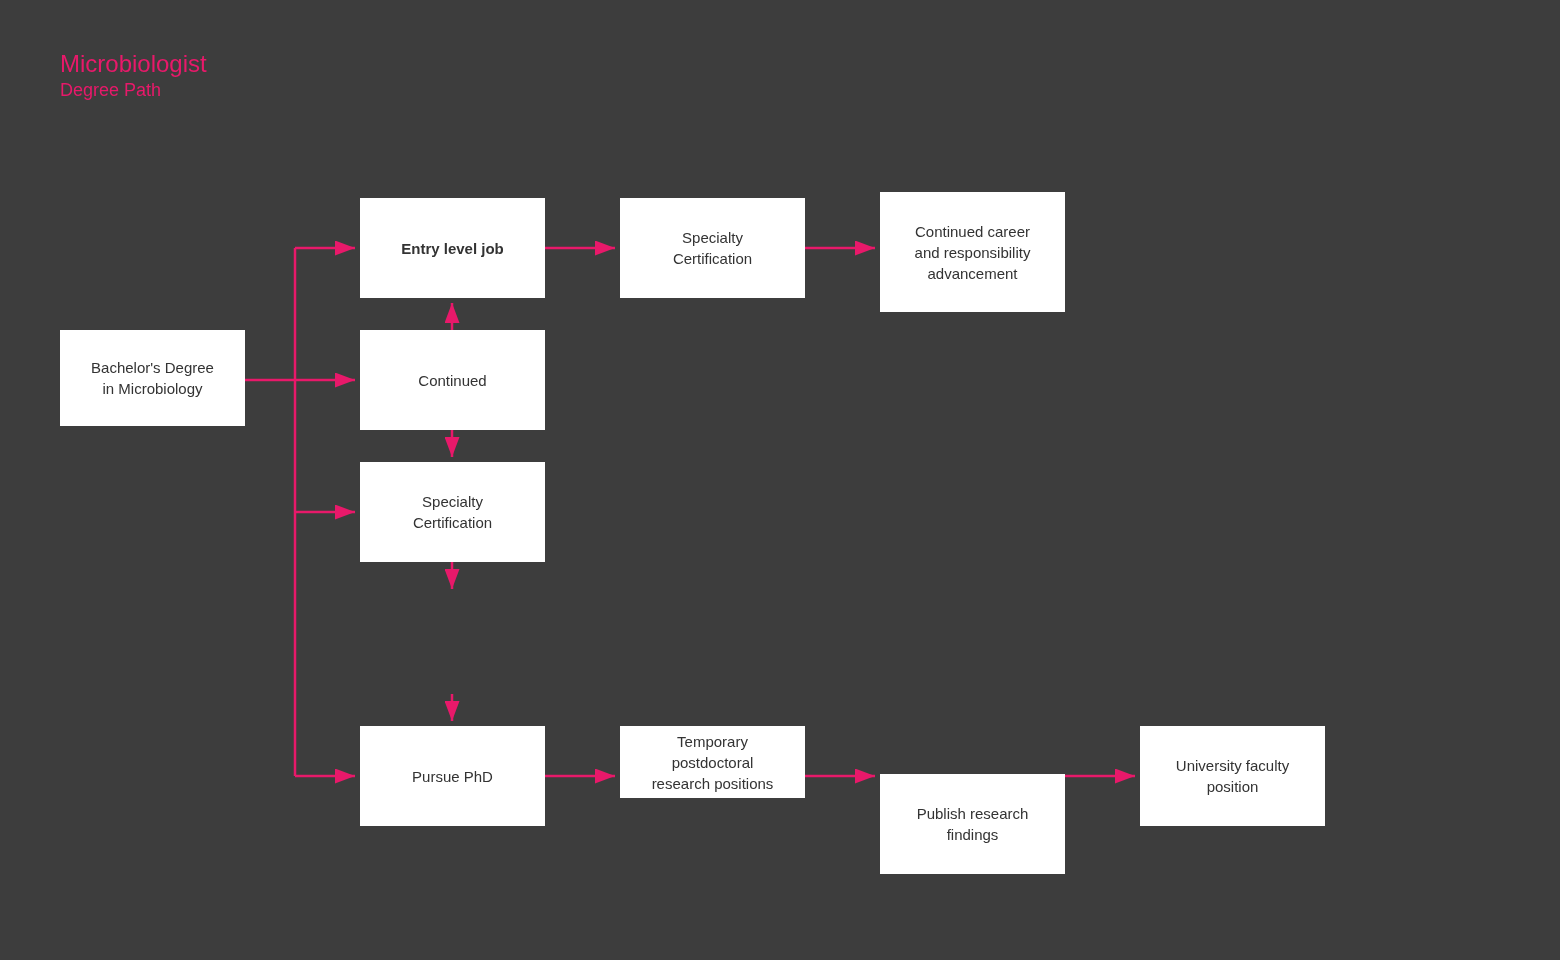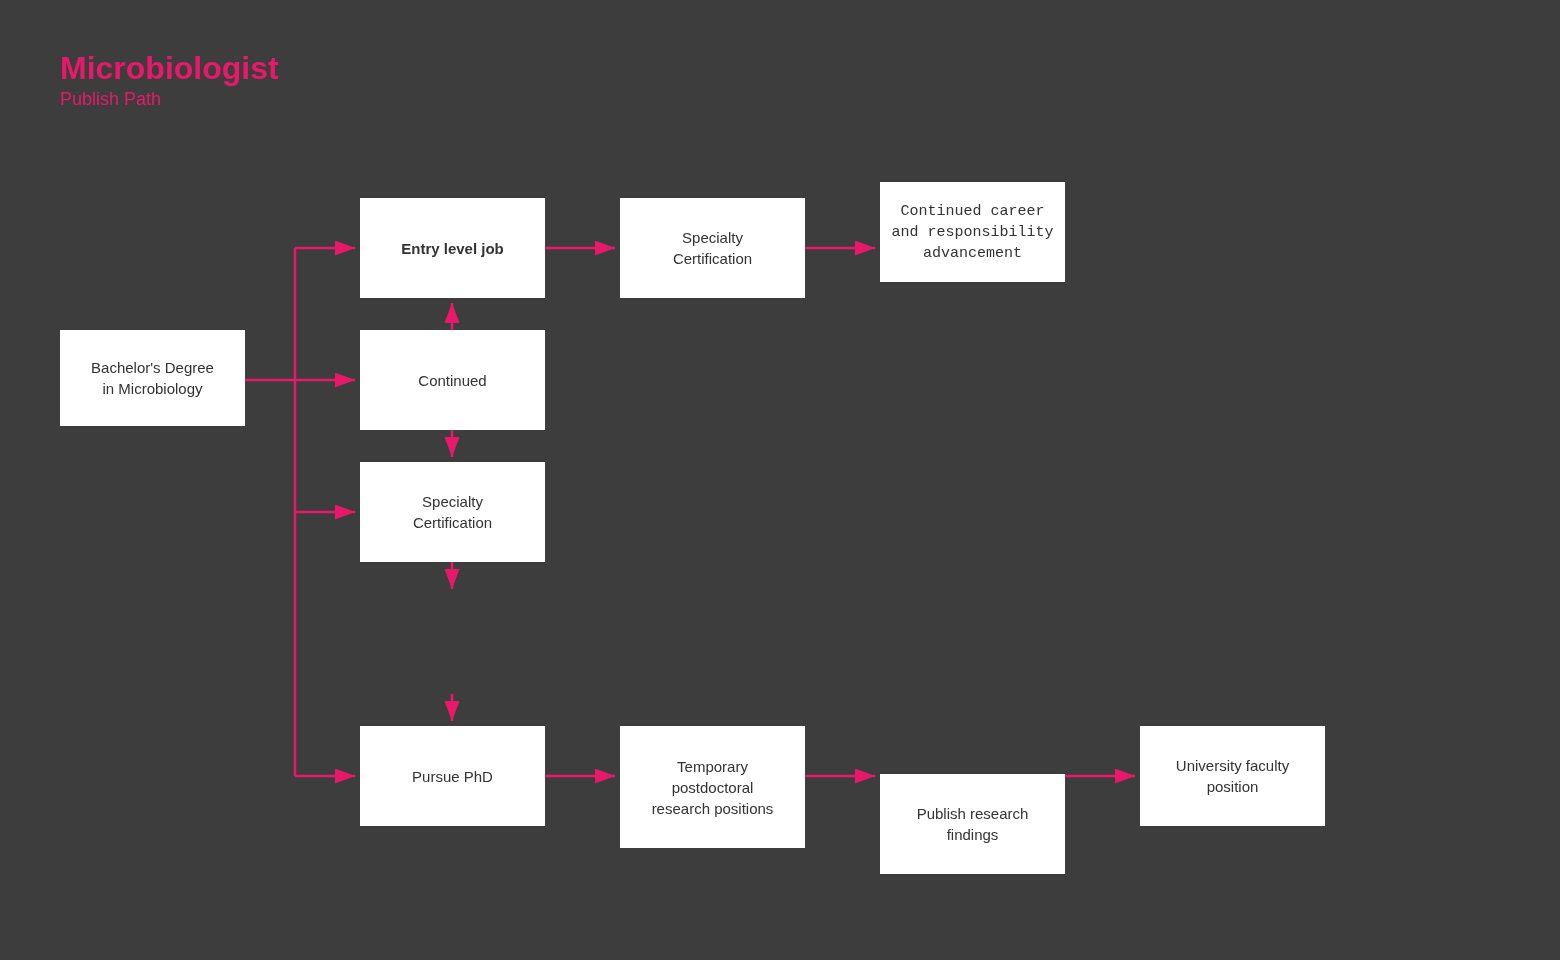--- a/index.html
+++ b/index.html
@@ -13,22 +13,22 @@
       position: relative;
     }
 
     .header {
       position: absolute;
       top: 50px;
       left: 60px;
     }
 
     .header-title {
-      font-size: 32px;
-      font-weight: bold;
+      font-size: 24px;
+      font-weight: normal;
       color: #e8196a;
     }
 
     .header-subtitle {
       font-size: 18px;
       color: #e8196a;
       margin-top: 2px;
     }
 
     
@@ -62,21 +62,21 @@
       width: 1560px;
       height: 960px;
       pointer-events: none;
     }
   </style>
 </head>
 <body>
 
 <div class="header">
   <div class="header-title">Microbiologist</div>
-  <div class="header-subtitle">Publish Path</div>
+  <div class="header-subtitle">Degree Path</div>
 </div>
 
 <div class="flowchart">
 
   <svg class="arrows-svg">
     <defs>
       <marker id="arrowhead" markerWidth="8" markerHeight="6" refX="8" refY="3" orient="auto">
         <polygon points="0 0, 8 3, 0 6" fill="#e8196a"></polygon>
       </marker>
     </defs>
@@ -126,26 +126,26 @@
       <span style="white-space: pre-line;">Specialty
 Certification</span>
     </div>
     <div class="box" style="left: 360px; top: 726px; width: 185px; height: 100px;">
       <span style="white-space: pre-line;">Pursue PhD</span>
     </div>
     <div class="box" style="left: 620px; top: 198px; width: 185px; height: 100px;">
       <span style="white-space: pre-line;">Specialty
 Certification</span>
     </div>
-    <div class="box" style="left: 880px; top: 182px; width: 185px; height: 100px; font-family: Liberation Mono, monospace;">
+    <div class="box" style="left: 880px; top: 192px; width: 185px; height: 120px;">
       <span style="white-space: pre-line;">Continued career
 and responsibility
 advancement</span>
     </div>
-    <div class="box" style="left: 620px; top: 726px; width: 185px; height: 122px;">
+    <div class="box" style="left: 620px; top: 726px; width: 185px; height: 72px;">
       <span style="white-space: pre-line;">Temporary
 postdoctoral
 research positions</span>
     </div>
     <div class="box" style="left: 880px; top: 726px; width: 185px; height: 100px; margin-top: 48px;">
       <span style="white-space: pre-line;">Publish research
 findings</span>
     </div>
     <div class="box" style="left: 1140px; top: 726px; width: 185px; height: 100px;">
       <span style="white-space: pre-line;">University faculty

